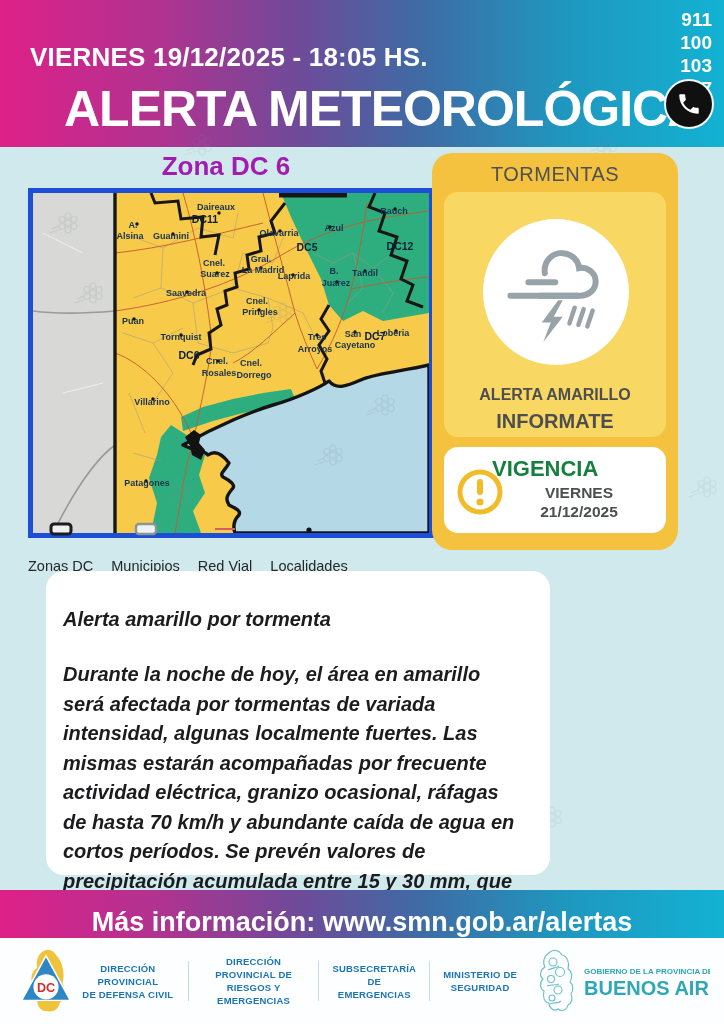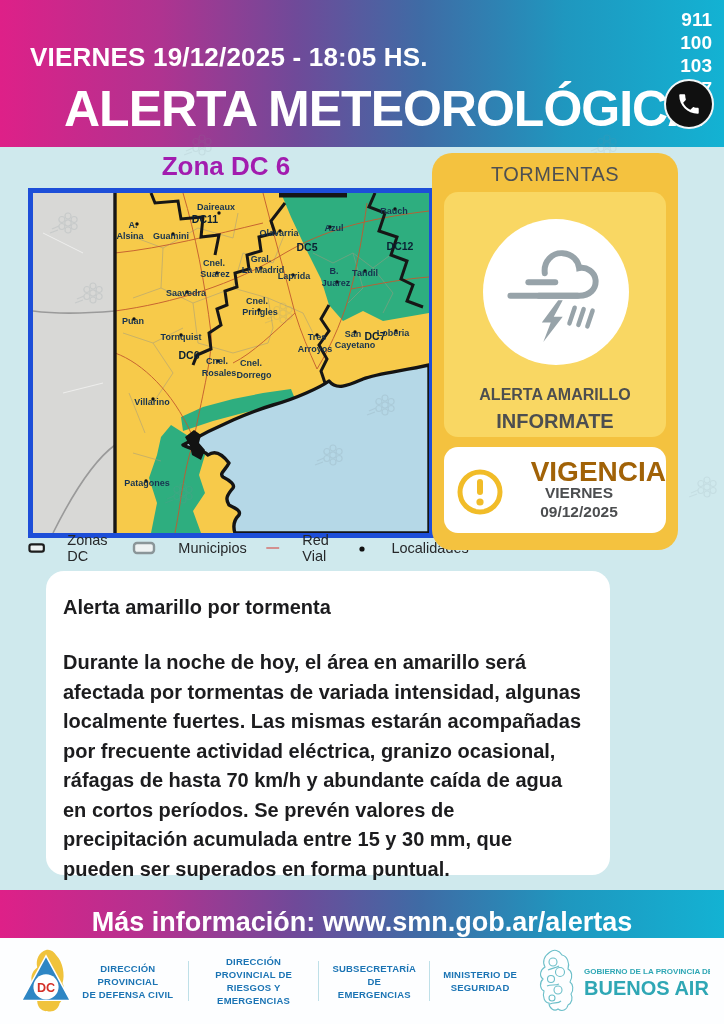--- a/index.html
+++ b/index.html
@@ -12,37 +12,37 @@
   .hdr-date{left:30px;top:42px;color:#fff;font-size:26px;font-weight:700;letter-spacing:.2px;}
   .hdr-title{left:23px;top:80px;color:#fff;font-size:50px;font-weight:700;letter-spacing:-1px;margin-left:41px;}
   .hdr-nums{right:12px;top:8px;text-align:right;color:#fff;font-size:19px;font-weight:700;line-height:23px;}
   .phone-wrap{right:10px;top:79px;width:46px;height:46px;border-radius:50%;background:#101010;
               border:2px solid #f2f6f7;display:flex;align-items:center;justify-content:center;}
   
   .map-title{left:28px;top:151px;width:396px;text-align:center;color:#a21caf;font-size:26px;font-weight:700;}
   .map-frame{left:28px;top:188px;width:396px;height:340px;border:5px solid #1d4ed8;background:#f7ca4a;box-sizing:content-box;}
   .legend{left:28px;top:536px;width:402px;height:24px;display:flex;align-items:center;gap:9px;
           color:#26282a;font-size:14.5px;font-weight:400;}
-  .legend .li{display:flex;align-items:center;gap:22px;margin-right:9px;}
+  .legend .li{display:flex;align-items:center;gap:22px;margin-right:9px;flex-direction:column;}
   
   .panel{left:432px;top:153px;width:246px;height:397px;border-radius:20px;background:var(--accent-yellow,#f4c23f);}
   .panel-h{left:432px;top:163px;width:246px;text-align:center;color:#4e5052;font-size:20px;font-weight:400;letter-spacing:.5px;}
   .panel-inner{left:444px;top:192px;width:222px;height:245px;border-radius:14px;background:#f9d763;}
   .icon-circle{left:483px;top:219px;width:146px;height:146px;border-radius:50%;background:#fff;
                display:flex;align-items:center;justify-content:center;}
   .level-1{left:444px;top:386px;width:222px;text-align:center;color:#4c4e50;font-size:16px;font-weight:700;}
   .level-2{left:444px;top:410px;width:222px;text-align:center;color:#4c4e50;font-size:20px;font-weight:700;}
   .vig-card{left:444px;top:447px;width:222px;height:86px;border-radius:14px;background:#fff;}
   .vig-icon{left:454px;top:466px;width:52px;height:52px;}
-  .vig-title{left:492px;top:456px;width:174px;text-align:right;color:#a16207;font-size:28px;font-weight:700;}
+  .vig-title{left:492px;top:456px;width:174px;text-align:left;color:#15803d;font-size:22px;font-weight:700;}
   .vig-day{left:492px;top:484px;width:174px;text-align:center;color:#4c4e50;font-size:15.5px;font-weight:700;}
   .vig-date{left:492px;top:503px;width:174px;text-align:center;color:#4c4e50;font-size:15.5px;font-weight:700;}
   
-  .desc{left:46px;top:571px;width:564px;height:304px;border-radius:18px;background:#fff;box-sizing:border-box;
-        padding:25px 26px 0 17px;color:#1c1c1e;}
+  .desc{left:46px;top:571px;width:504px;height:304px;border-radius:18px;background:#fff;box-sizing:border-box;
+        padding:37px 26px 0 17px;color:#1c1c1e;font-style:italic;}
   .desc h3{margin:0 0 29px 0;font-size:20px;font-weight:600;}
   .desc p{margin:0;font-size:20px;font-weight:600;line-height:29.5px;}
   
   .foot-bar{left:0;top:890px;width:724px;height:48px;
        background:linear-gradient(90deg,#de2088 0%,#b03390 22%,#6f4a99 41%,#3f6ba5 58%,#1f97bf 78%,#13b2d3 100%);
        display:flex;align-items:flex-end;justify-content:center;color:#fff;font-size:27px;font-weight:700;}
   .logos{left:0;top:938px;width:724px;height:86px;background:#fdfeff;display:flex;align-items:center;padding:0 14px;box-sizing:border-box;}
   .org{color:#1b74b4;font-size:9.5px;font-weight:700;text-align:center;line-height:13px;letter-spacing:.2px;}
   .sep{width:1px;height:40px;background:#bfe0e8;margin:0 10px;}
   
@@ -293,21 +293,21 @@
   <div class="abs vig-card"></div>
   <div class="abs vig-icon">
     <svg width="52" height="52" viewBox="0 0 52 52">
       <circle cx="26" cy="26" r="20" fill="none" stroke="#f1bc28" stroke-width="5"></circle>
       <rect x="23" y="13" width="6" height="16" rx="3" fill="#f1bc28"></rect>
       <circle cx="26" cy="36" r="3.6" fill="#f1bc28"></circle>
     </svg>
   </div>
   <div class="abs vig-title">VIGENCIA</div>
   <div class="abs vig-day">VIERNES</div>
-  <div class="abs vig-date">09/12/2025</div>
+  <div class="abs vig-date">21/12/2025</div>
 
   <div class="abs desc">
     <h3>Alerta amarillo por tormenta</h3>
     <p>Durante la noche de hoy, el área en amarillo será afectada por tormentas de variada intensidad, algunas localmente fuertes. Las mismas estarán acompañadas por frecuente actividad eléctrica, granizo ocasional, ráfagas de hasta 70 km/h y abundante caída de agua en cortos períodos. Se prevén valores de precipitación acumulada entre 15 y 30 mm, que pueden ser superados en forma puntual.</p>
   </div>
 
   <div class="abs foot-bar">
     <span>Más información: www.smn.gob.ar/alertas</span>
   </div>
 

